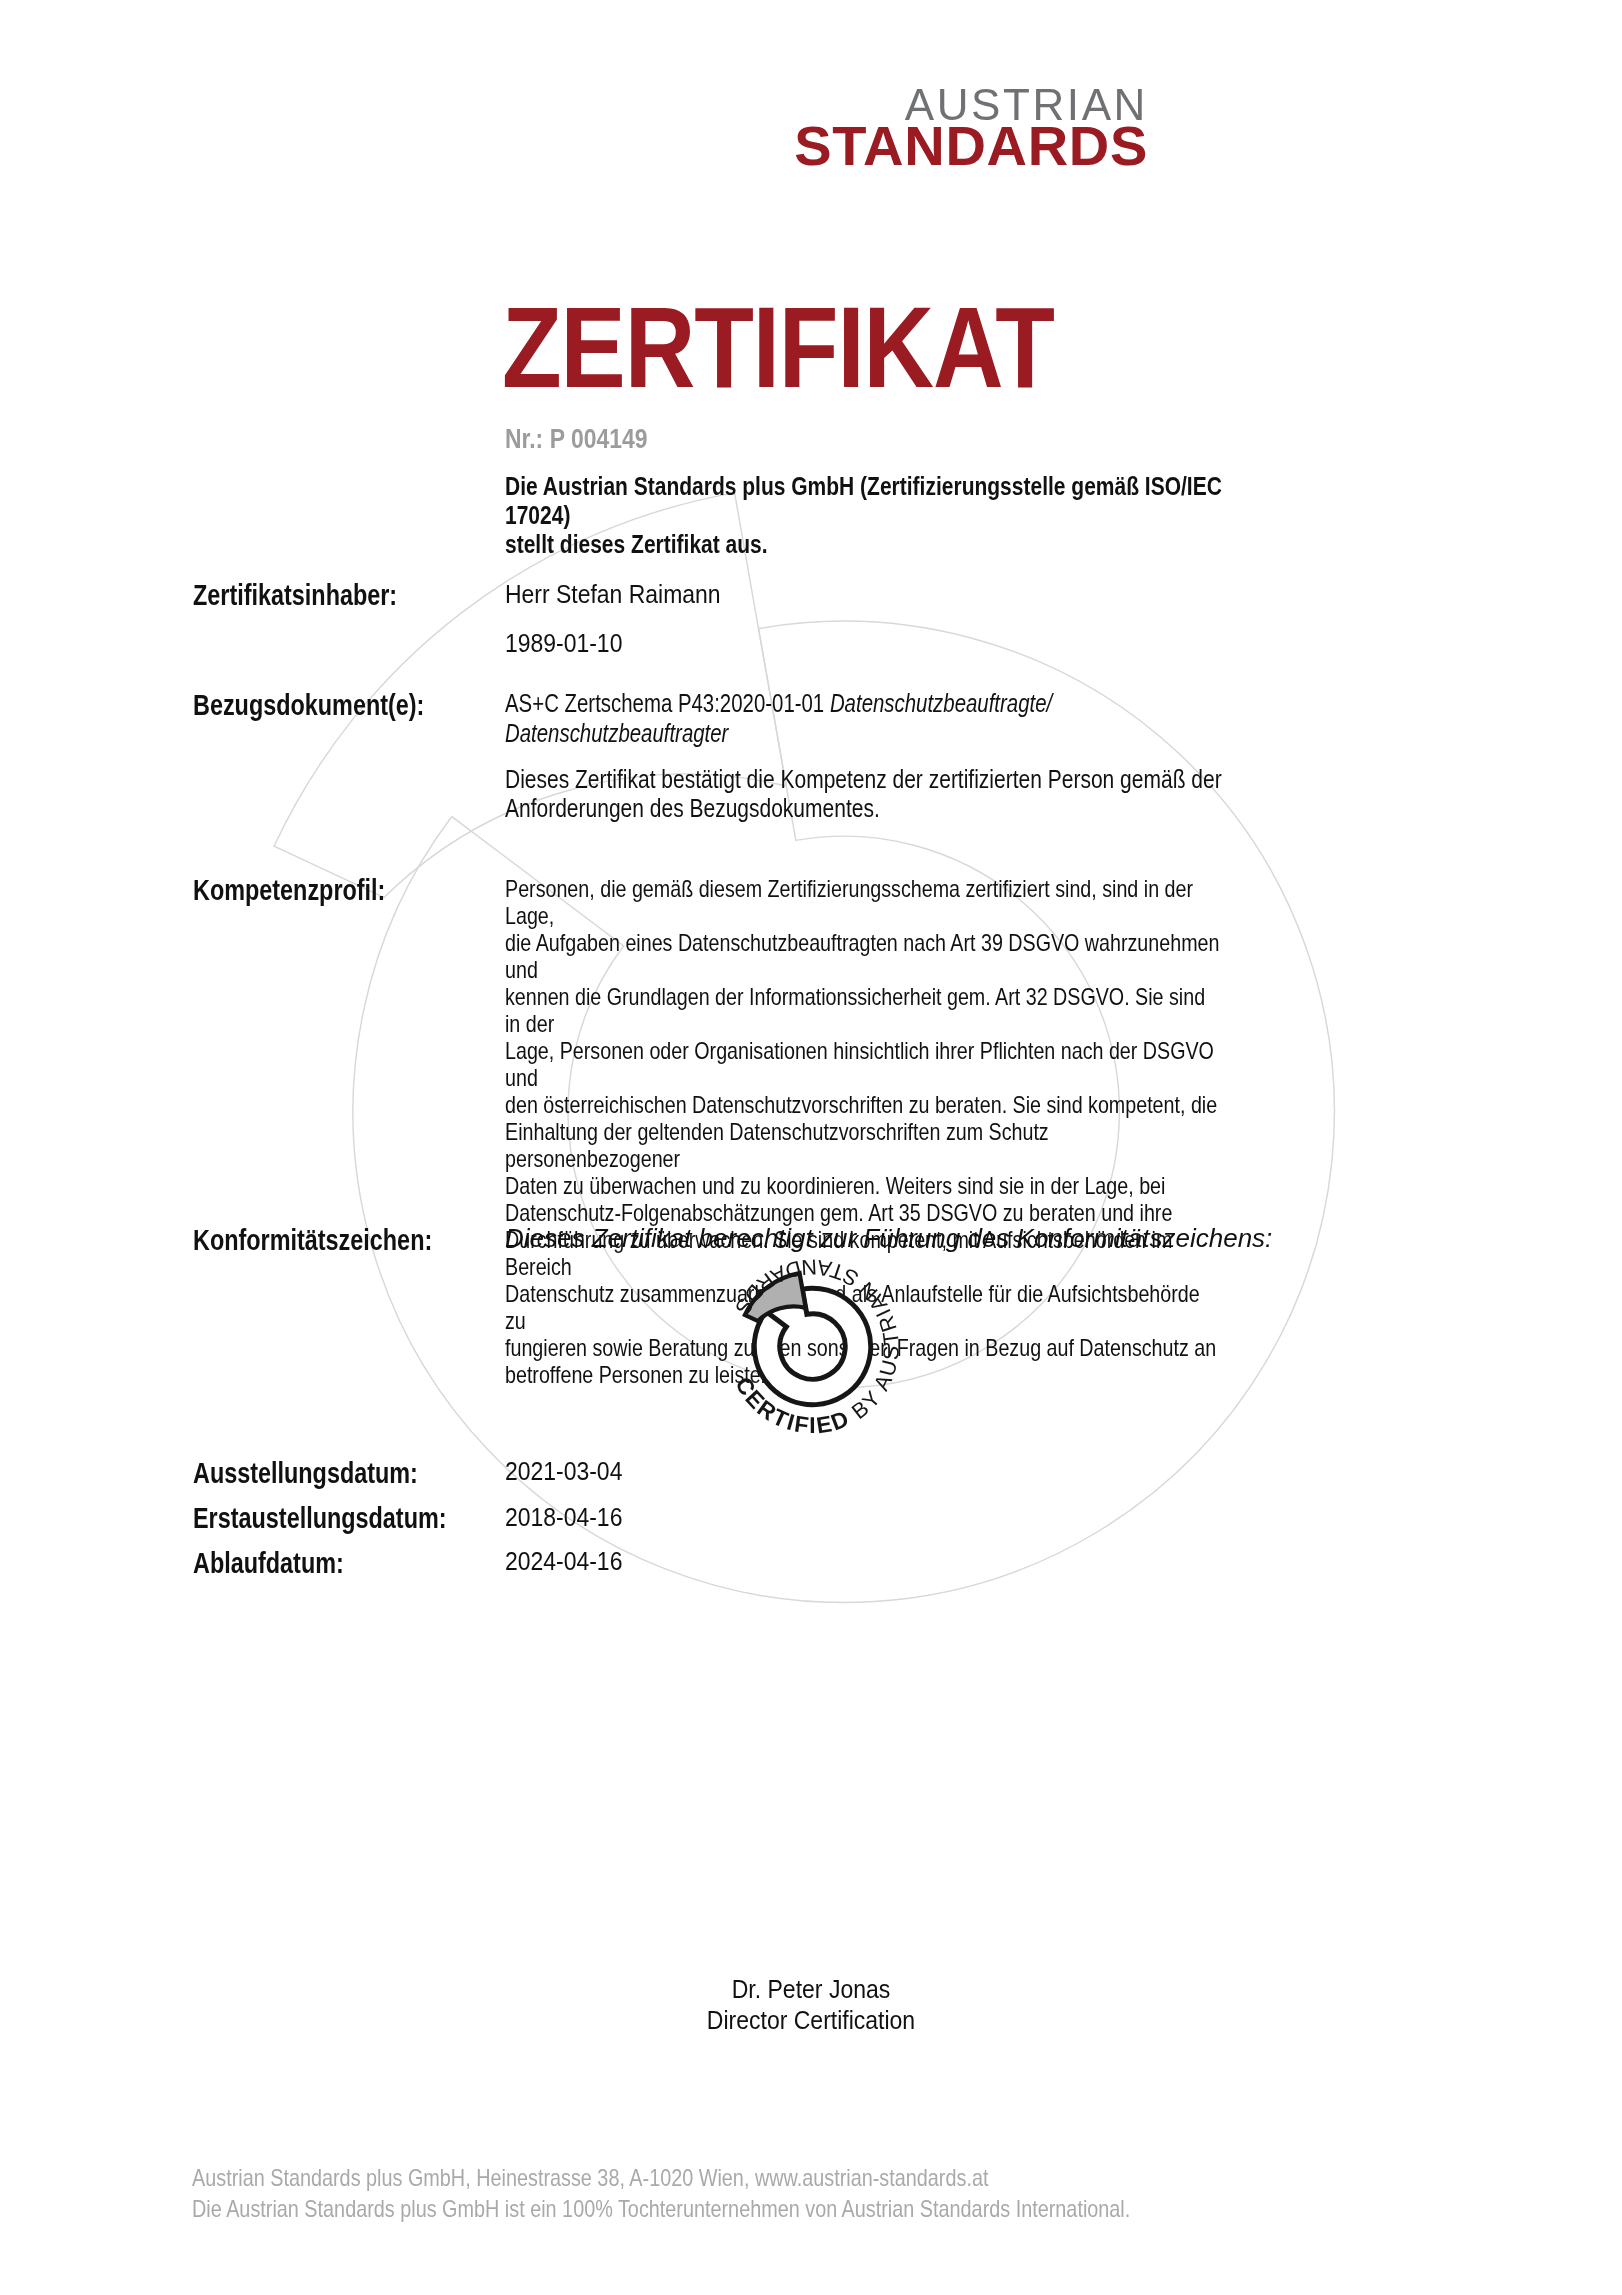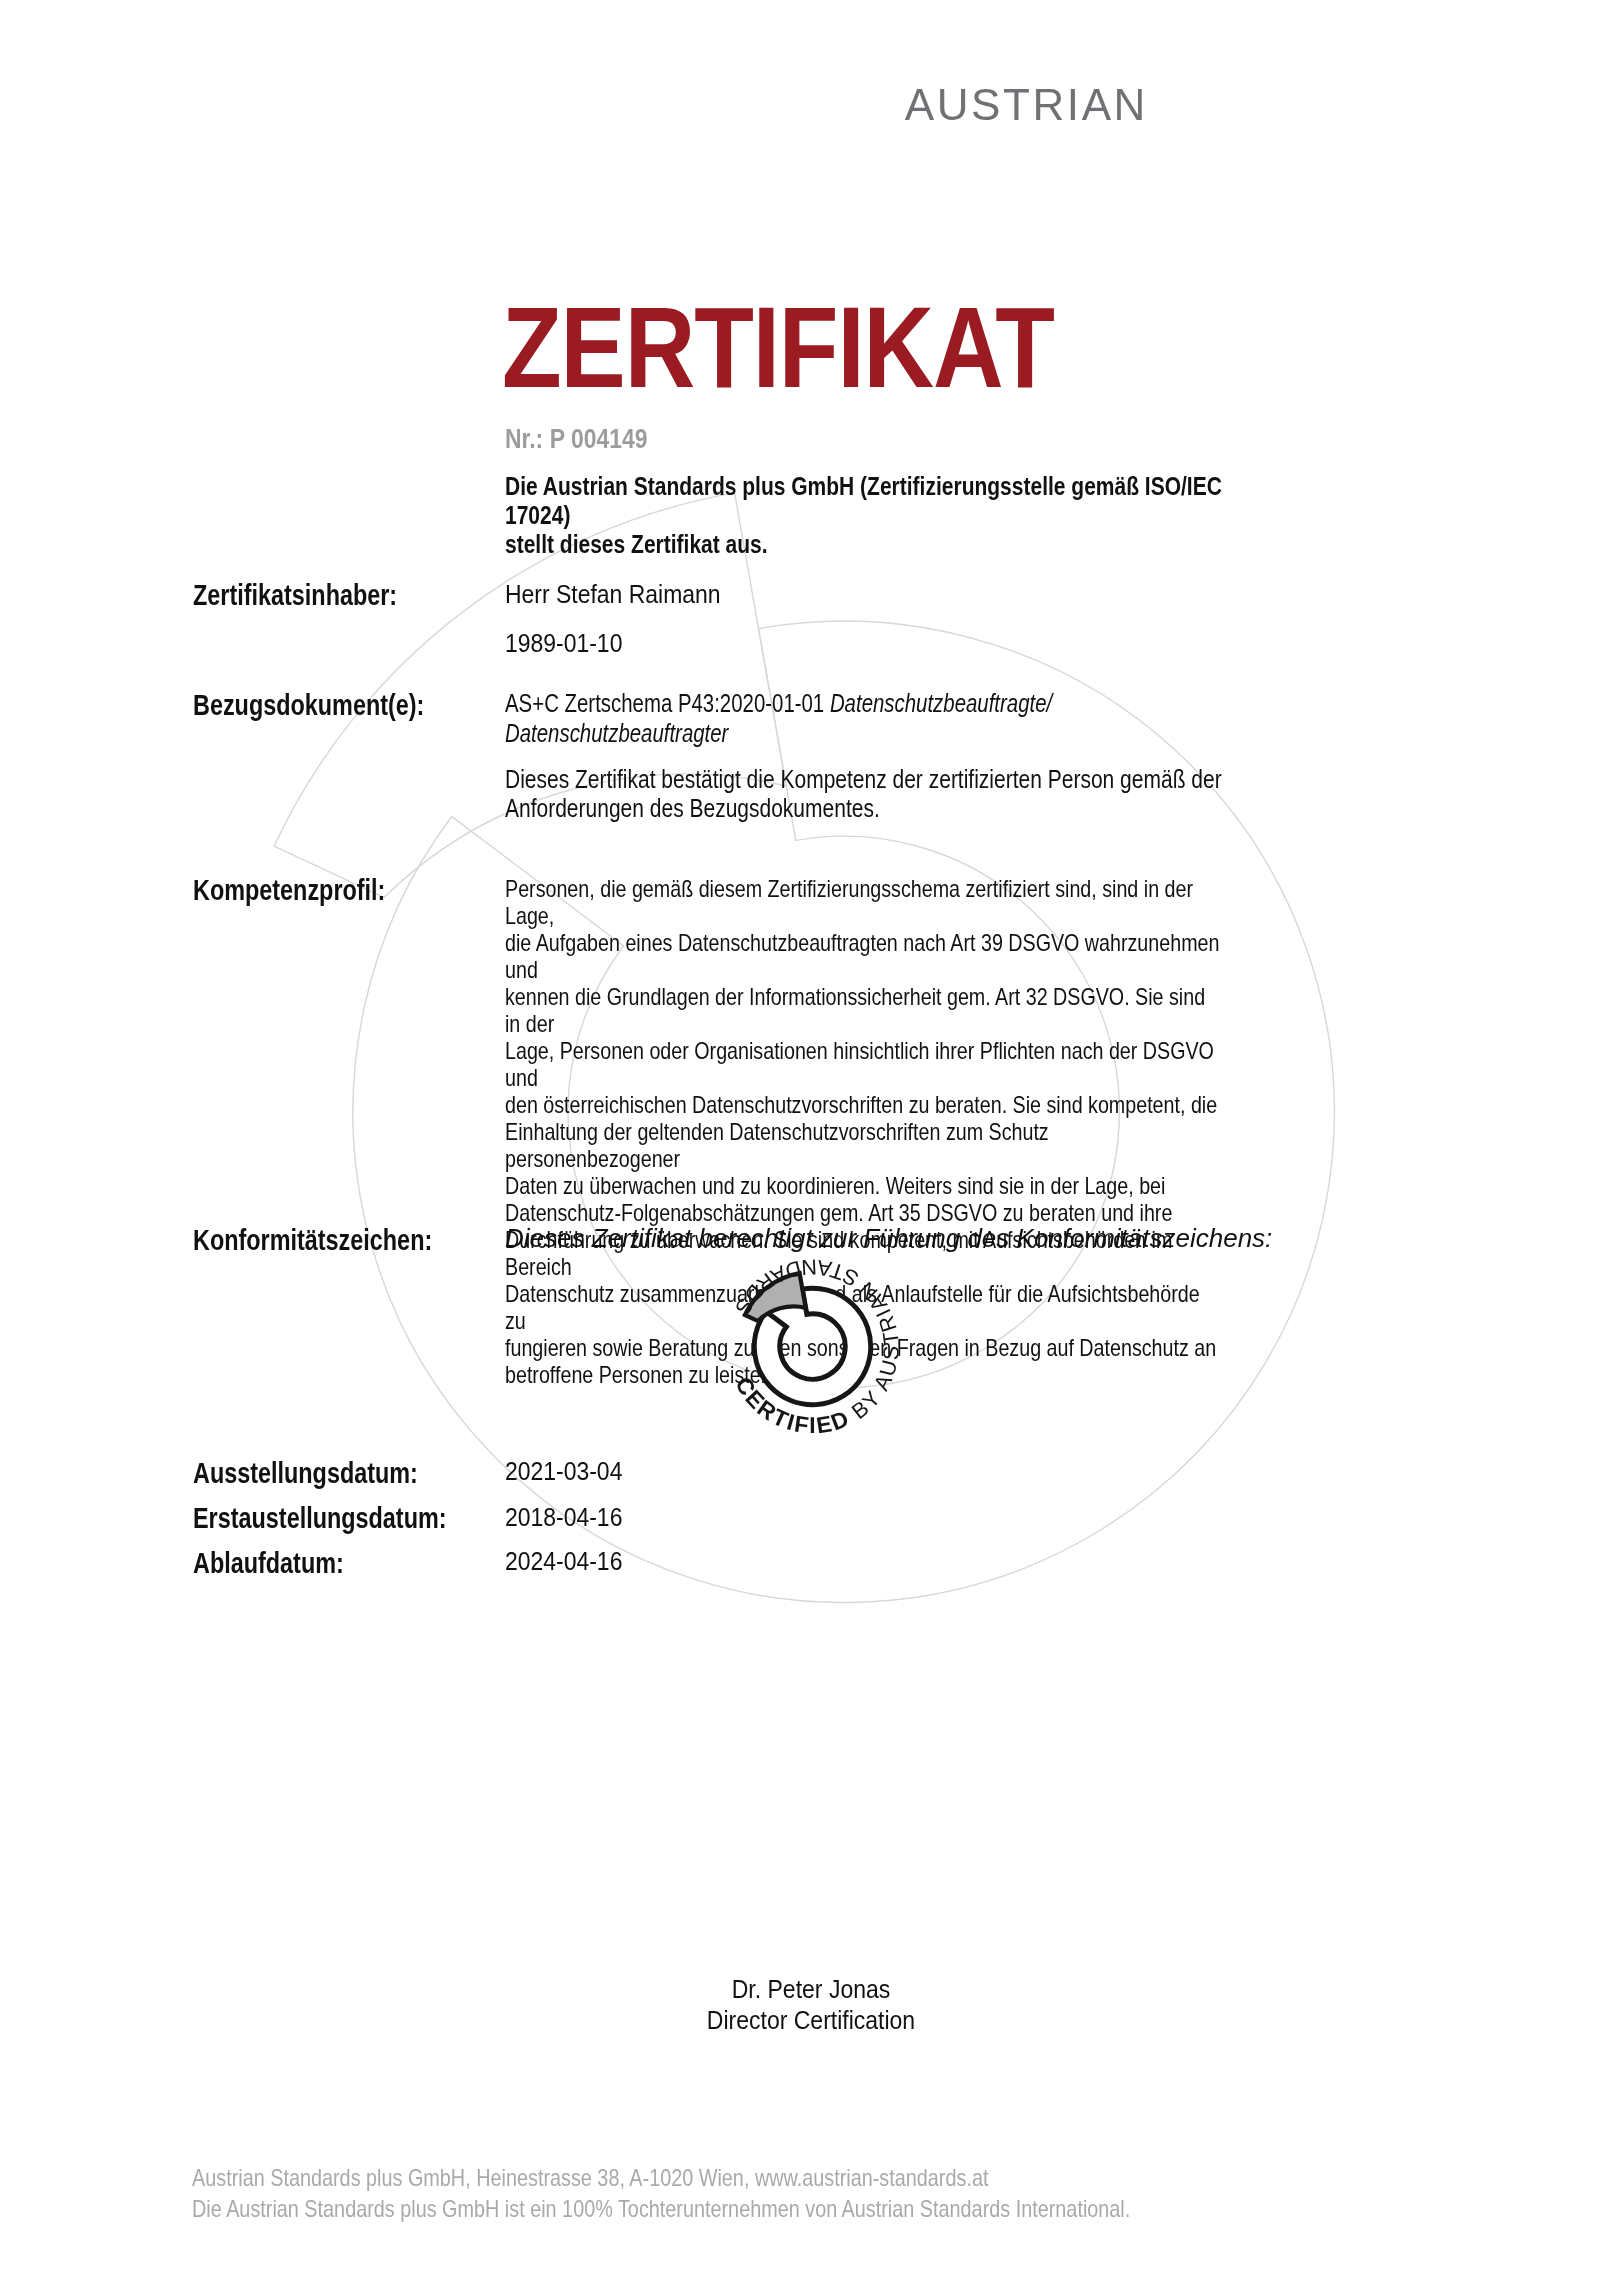--- a/index.html
+++ b/index.html
@@ -75,20 +75,21 @@
 <div class="page">
 
   <svg class="watermark" width="1622" height="2295" viewBox="0 0 2480 3509" aria-hidden="true">
     <g transform="translate(1290,1700) scale(8.43)" fill="none" stroke="#d8d8d8" stroke-width="0.26">
       <path d="M -71.08 -53.56 A 89 89 0 1 0 -15.45 -87.65 L -8.68 -49.24 A 50 50 0 1 1 -39.93 -30.09 Z"></path>
       <path d="M -19.79 -112.27 A 114 114 0 0 0 -103.32 -48.18 L -83.38 -38.88 A 78 78 0 0 1 -10.42 -59.09 Z"></path>
     </g>
   </svg>
 
   <div class="abs logo-austrian">AUSTRIAN</div>
+  <div class="abs logo-standards">STANDARDS</div>
   <svg class="logo-icon" width="99" height="99" viewBox="-125 -125 250 250" aria-hidden="true">
     <path fill="#7e7f83" d="M -81.92 -57.36 A 100 100 0 1 0 -13.92 -99.03 L -7.24 -51.49 A 52 52 0 1 1 -42.60 -29.83 Z"></path>
     <path fill="#9a1b21" d="M -16.70 -118.84 A 120 120 0 0 0 -105.95 -56.34 L -83.88 -44.60 A 82 82 0 0 1 -8.91 -63.38 Z"></path>
   </svg>
 
   <h1 class="abs title sx85">ZERTIFIKAT</h1>
   <div class="abs cert-no sx85">Nr.: P 004149</div>
   <div class="abs issuer sx84 prelines">Die Austrian Standards plus GmbH (Zertifizierungsstelle gemäß ISO/IEC 17024)
 stellt dieses Zertifikat aus.</div>
 

